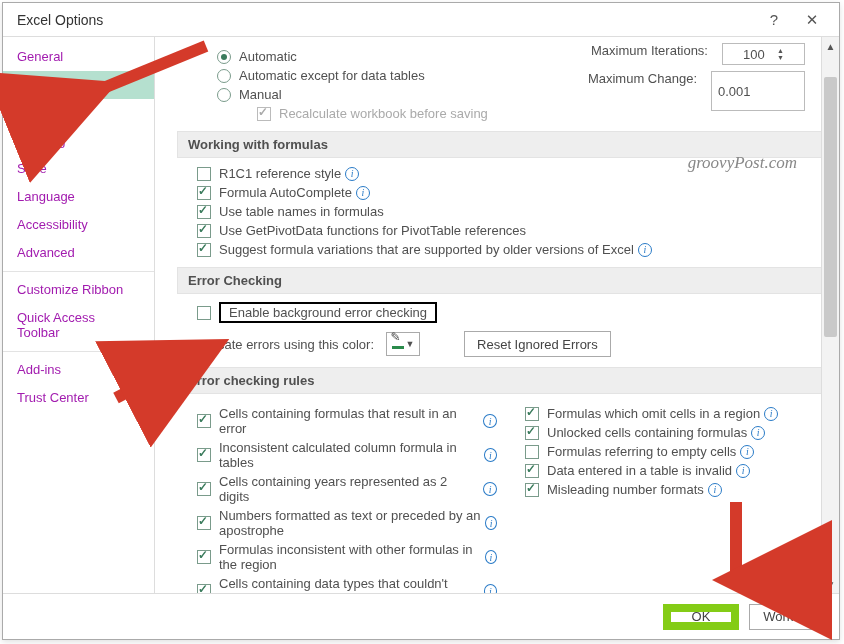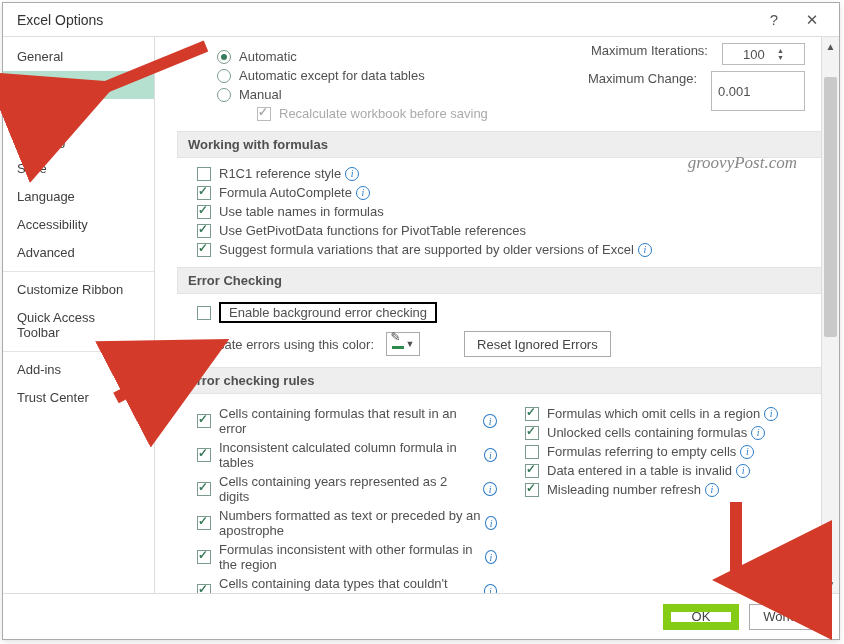--- a/index.html
+++ b/index.html
@@ -39,21 +39,21 @@
       display: flex;
       height: calc(100% - 34px - 46px);
     }
     .sidebar {
       width: 152px;
       border-right: 1px solid #ddd;
       padding-top: 6px;
     }
     .side-item {
       padding: 6px 14px;
-      color: #404040;
+      color: #a21caf;
       cursor: default;
       border-bottom: 1px solid transparent;
     }
     .side-item.sep { border-top: 1px solid #e3e3e3; margin-top: 4px; padding-top: 10px; }
     .side-item.selected {
       background: #b5e0cf;
       color: #0b5a3a;
     }
     .content {
       flex: 1;
@@ -311,21 +311,21 @@
               <span class="lbl">Formulas referring to empty cells</span>
               <span class="info">i</span>
             </div>
           <div class="row">
               <span class="chk on"></span>
               <span class="lbl">Data entered in a table is invalid</span>
               <span class="info">i</span>
             </div>
           <div class="row">
               <span class="chk on"></span>
-              <span class="lbl">Misleading number refresh</span>
+              <span class="lbl">Misleading number formats</span>
               <span class="info">i</span>
             </div>
         </div>
       </div>
 
       <div class="content-scroll">
         <div class="scroll-btn">▲</div>
         <div class="scroll-thumb"></div>
         <div class="scroll-btn" style="position:absolute;bottom:0;left:0;right:0;">▼</div>
       </div>

